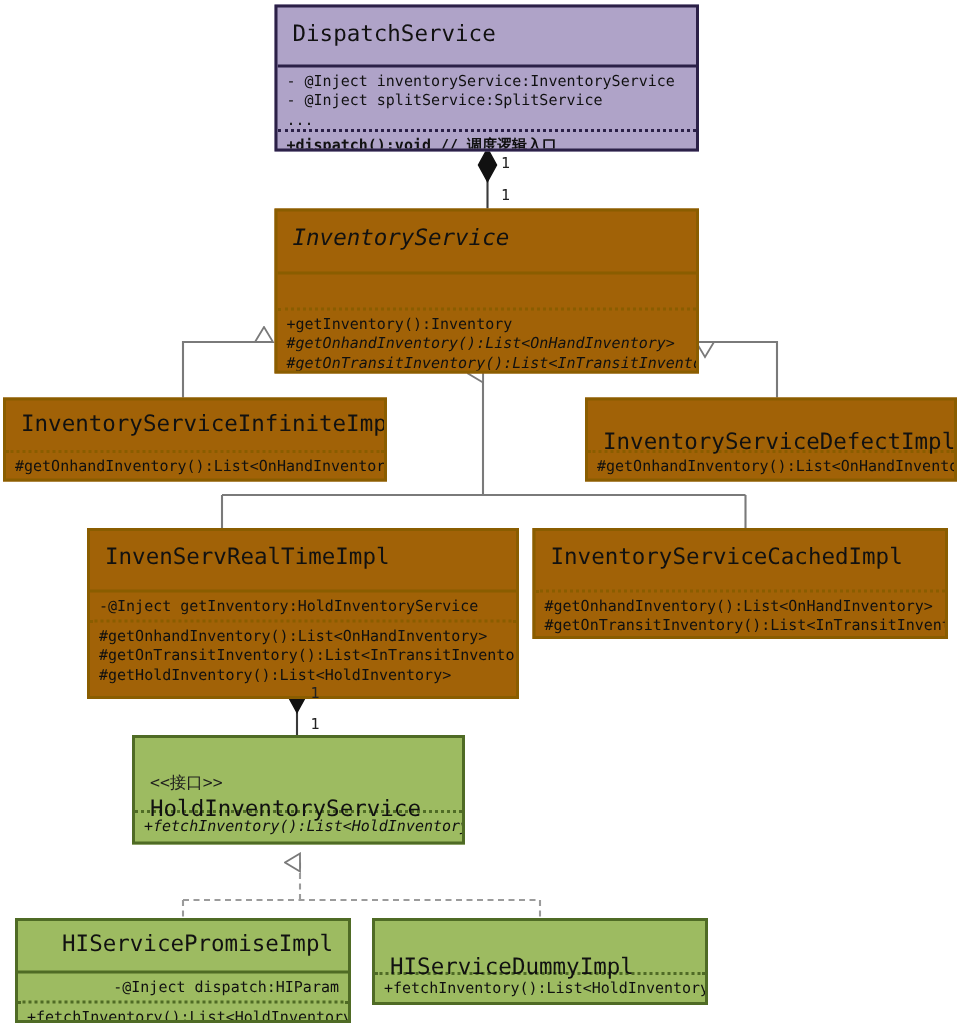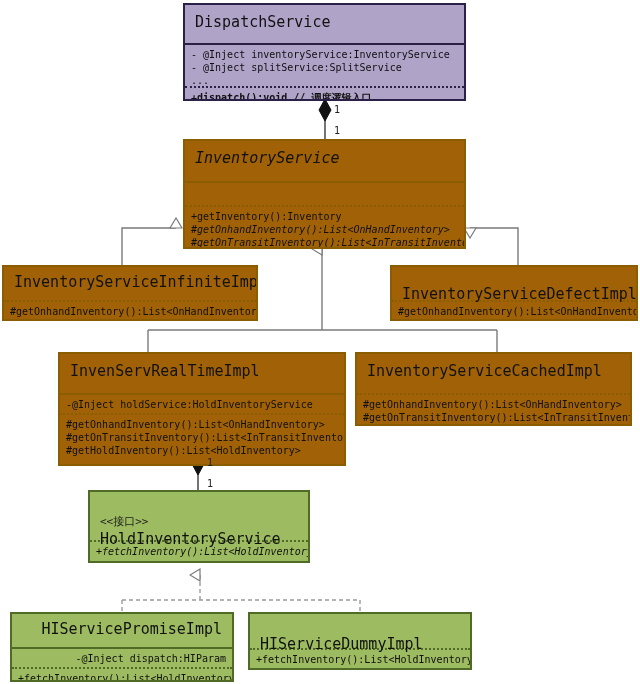--- a/index.html
+++ b/index.html
@@ -208,21 +208,21 @@
       <div class="member">#getOnhandInventory():List&lt;OnHandInventory&gt;</div>
     </div>
   </div>
 
   <div class="node orange" style="left:58px; top:352px; width:288px; height:114px;">
     <div class="title-cmp" style="height:39px;">
       <div class="cls-title">InvenServRealTimeImpl</div>
     </div>
     <div class="sep-solid"></div>
     <div class="cmp" style="padding-top:3px; padding-bottom:2px;">
-      <div class="member">-@Inject holdService:HoldInventoryService</div>
+      <div class="member">-@Inject getInventory:HoldInventoryService</div>
     </div>
     <div class="sep-dashed"></div>
     <div class="cmp" style="padding-top:3px;">
       <div class="member">#getOnhandInventory():List&lt;OnHandInventory&gt;</div>
       <div class="member">#getOnTransitInventory():List&lt;InTransitInventory&gt;</div>
       <div class="member">#getHoldInventory():List&lt;HoldInventory&gt;</div>
     </div>
   </div>
 
   <span class="mult" style="left:207px; top:457px;">1</span>

